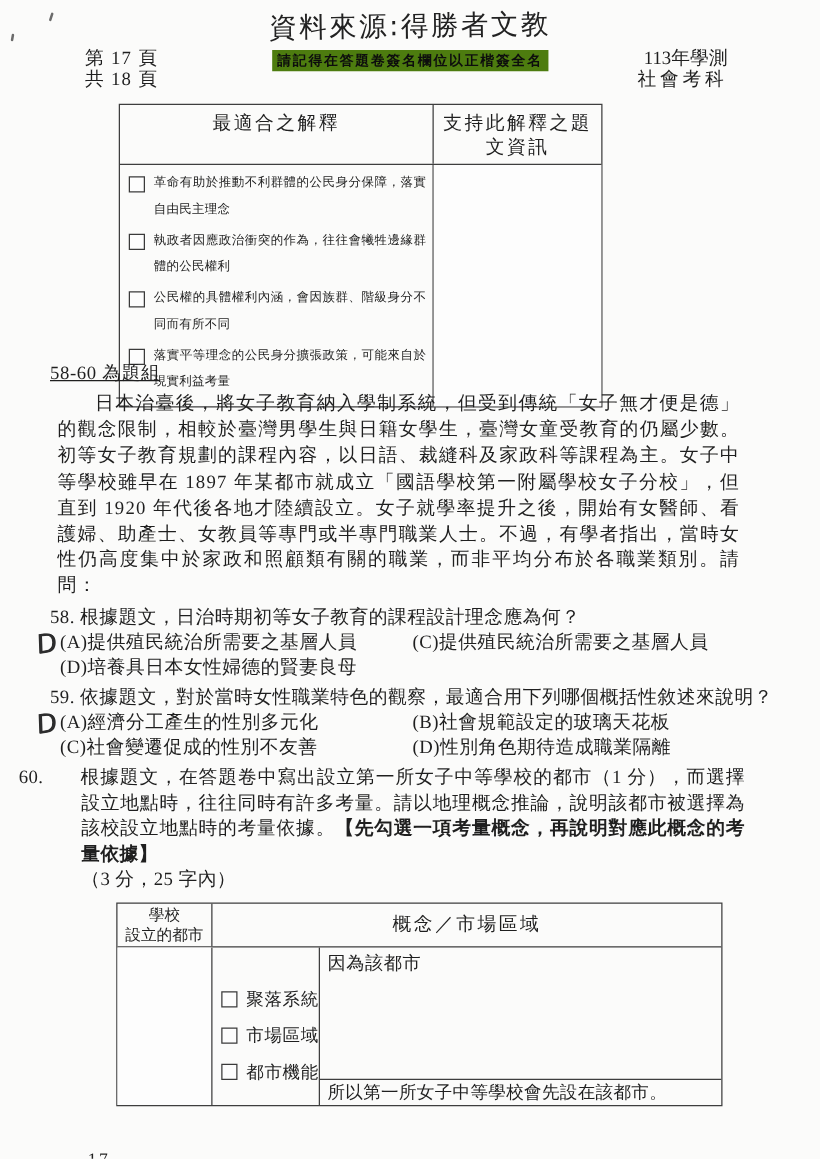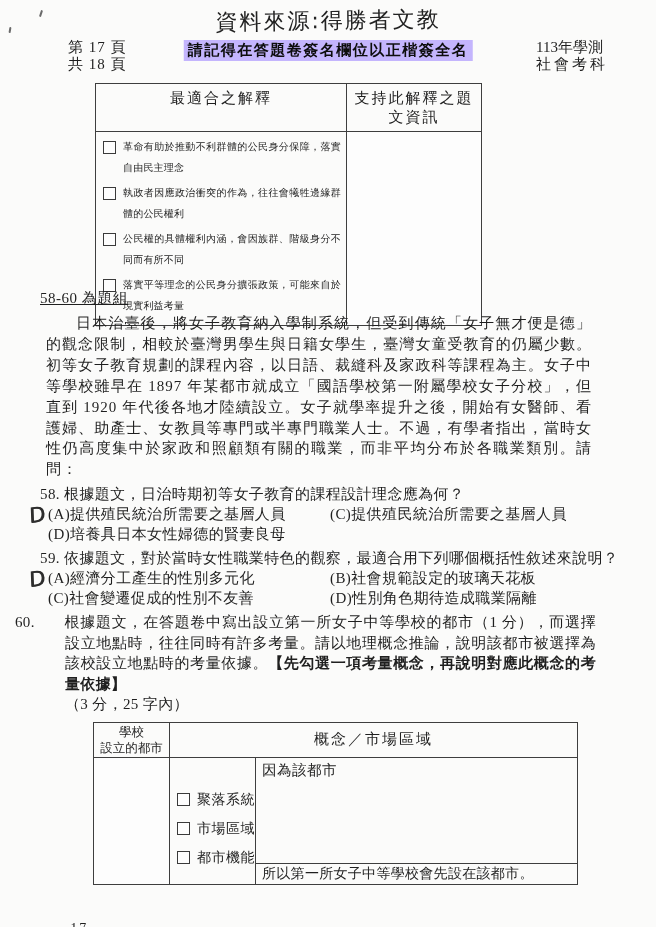--- a/index.html
+++ b/index.html
@@ -19,26 +19,26 @@
   
   .hw-source{
     position:absolute;top:6px;left:0;right:0;text-align:center;
     font-family:"DejaVu Sans",sans-serif;
     font-size:22px;color:#222;letter-spacing:2px;
     transform:rotate(-0.8deg);
   }
 
   
   .page-count{position:absolute;left:68px;top:39px;font-size:15px;line-height:17px;letter-spacing:1px;}
-  .exam-info{position:absolute;right:48px;top:39px;font-size:15px;line-height:17px;text-align:left;}
+  .exam-info{position:absolute;right:74px;top:39px;font-size:15px;line-height:17px;text-align:right;}
   .exam-info .l2{letter-spacing:3px;}
   .notice{
     position:absolute;left:50%;top:40px;transform:translateX(-50%);
-    background:#c4b5fd;color:#0d0d0d;
-    font-size:15px;font-weight:bold;letter-spacing:1.5px;
+    background:#4d7c0f;color:#0d0d0d;
+    font-size:11px;font-weight:bold;letter-spacing:1.5px;
     padding:1px 4px;white-space:nowrap;
   }
 
   
   .interp-table{
     position:absolute;left:95px;top:83px;width:387px;
     border:1.4px solid #3e3e3e;box-sizing:border-box;
     font-size:15px;
   }
   .it-header{display:grid;grid-template-columns:251px 1fr;border-bottom:1.2px solid #3e3e3e;}

